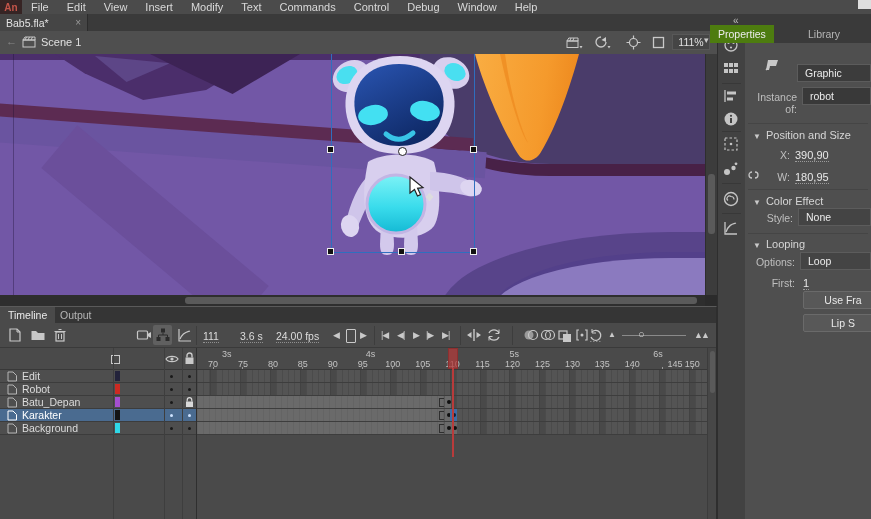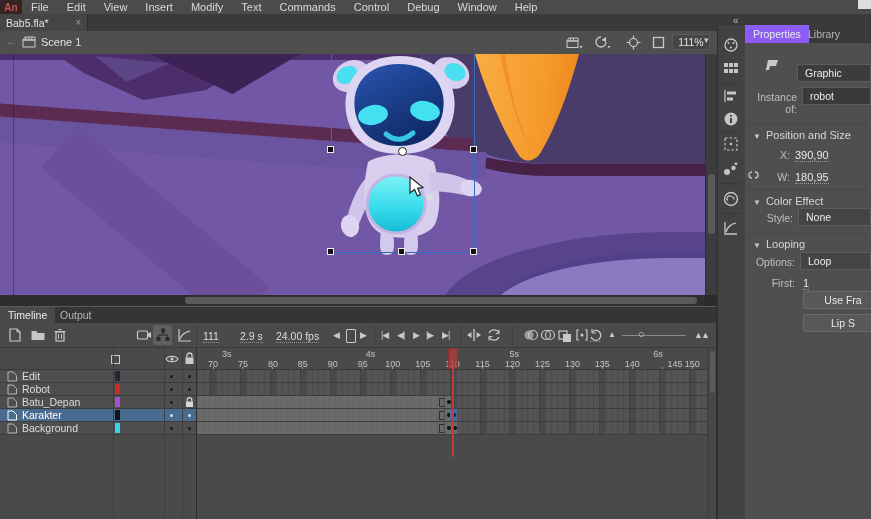--- a/index.html
+++ b/index.html
@@ -264,21 +264,21 @@
       <circle cx="8" cy="8" r="6.5" fill="none" stroke="#c5c5c5" stroke-width="1.4"></circle>
       <path d="M5 9.5 A2.5 2.5 0 0 1 8 5.5 A3 3 0 0 1 11 8.5" fill="none" stroke="#c5c5c5" stroke-width="1.2"></path>
     </svg>
     <div class="dock-sep" style="top:188px"></div>
     <svg class="dock-ico icon-svg" style="top:195px" viewBox="0 0 16 16">
       <path d="M2 2 V14 H14" fill="none" stroke="#c5c5c5" stroke-width="1.3"></path>
       <path d="M3 12 C6 4 10 4 13 3" fill="none" stroke="#c5c5c5" stroke-width="1.3"></path>
     </svg>
   </div>
 
-  <div class="abs ptab" style="left:745px;top:25px;background:#8b5cf6;color:#ececec">Properties</div>
+  <div class="abs ptab" style="left:710px;top:25px;background:#4d7c0f;color:#ececec">Properties</div>
   <div class="abs ptab" style="left:800px;top:25px;background:transparent;color:#b5b5b5">Library</div>
 
   <div id="props-panel" class="abs">
     <svg class="abs icon-svg" style="left:18px;top:14px" width="18" height="16" viewBox="0 0 18 16">
       <path d="M3 13 L5 3 L15 3 L13 9 L7 9 L6 13 Z" fill="#c9c9c9"></path>
       <path d="M3 13 L6 10" stroke="#c9c9c9" stroke-width="1.5"></path>
     </svg>
     <div class="pfield" style="left:52px;top:21px;width:74px">Graphic</div>
     <div class="plabel" style="left:0px;top:48px;width:52px">Instance of:</div>
     <div class="pfield" style="left:57px;top:44px;width:69px;background:#393939">robot</div>
@@ -346,21 +346,21 @@
           <path d="M8 5.5 V8 M8 8 H3.5 V10 M8 8 H12.5 V10" stroke="#2b2b2b" fill="none"></path>
         </svg>
       </div>
       <svg class="tl-ico icon-svg" style="left:177px" viewBox="0 0 16 16">
         <path d="M2 2 V14 H14" fill="none" stroke="#c8c8c8" stroke-width="1.2"></path>
         <path d="M3 12 C6 5 10 5 13 4" fill="none" stroke="#c8c8c8" stroke-width="1.2"></path>
       </svg>
       <div class="vsep" style="left:196px"></div>
 
       <span class="ctr" style="left:203px">111</span>
-      <span class="ctr" style="left:240px">2.9 s</span>
+      <span class="ctr" style="left:240px">3.6 s</span>
       <span class="ctr" style="left:276px">24.00 fps</span>
 
       <span class="pb" style="left:333px">◀</span>
       <div class="abs" style="left:346px;top:6px;width:8px;height:12px;border:1px solid #c9c9c9;border-radius:1px"></div>
       <span class="pb" style="left:360px">▶</span>
       <div class="vsep" style="left:374px"></div>
 
       <span class="pb" style="left:381px">|◀</span>
       <span class="pb" style="left:397px">◀|</span>
       <span class="pb" style="left:413px">▶</span>

